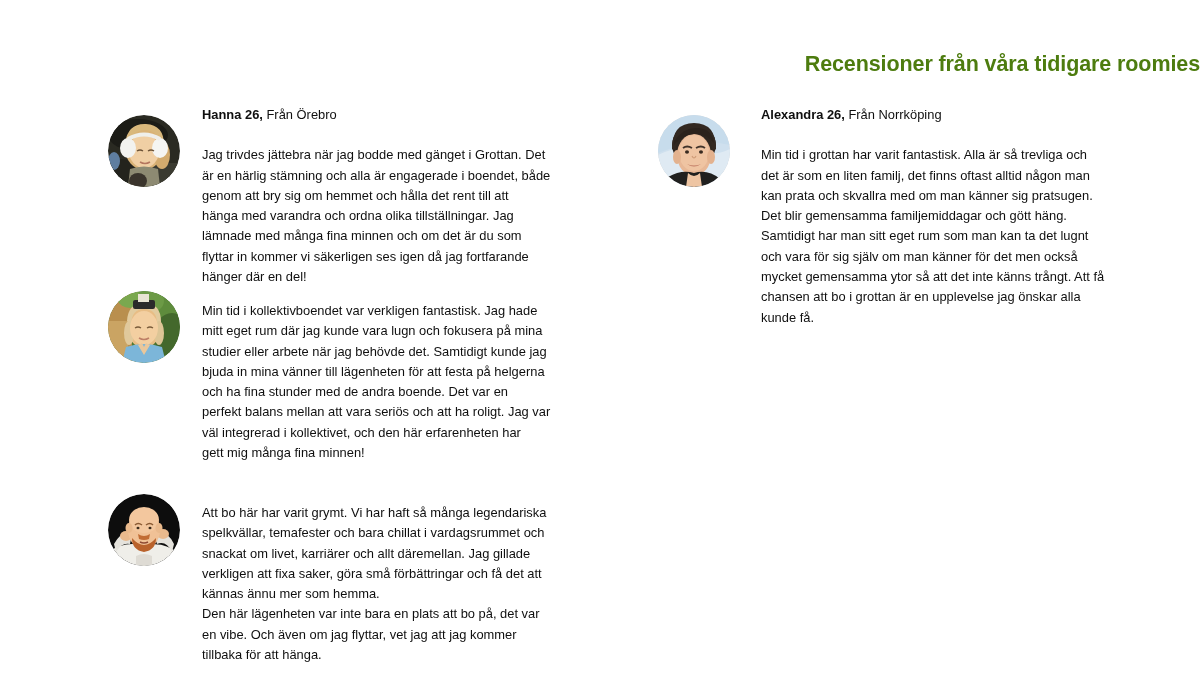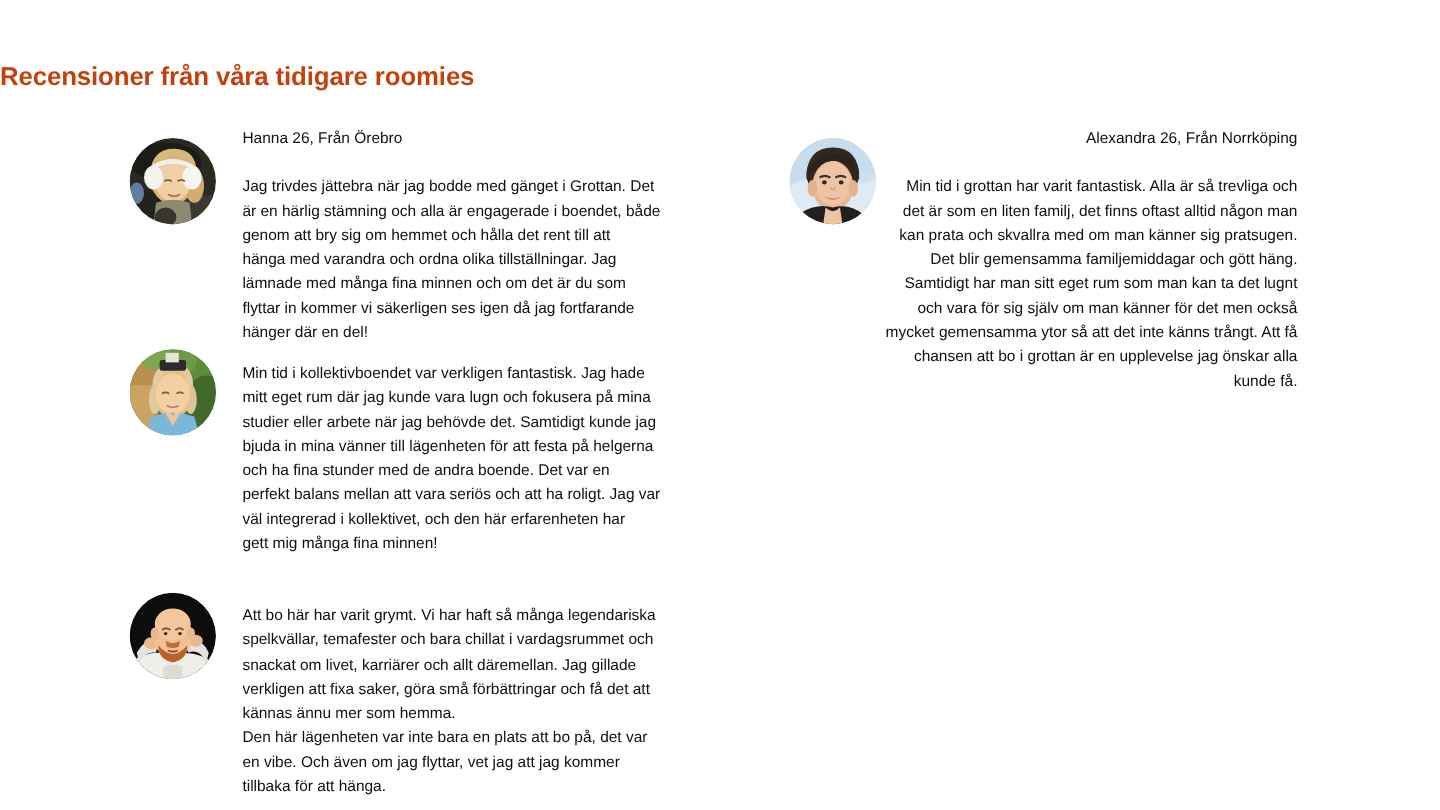--- a/index.html
+++ b/index.html
@@ -15,25 +15,25 @@
     color: #0f0f0f;
     overflow: hidden;
     position: relative;
   }
 
   .page-title {
     position: absolute;
     top: 52px;
     left: 0;
     width: 1200px;
-    text-align: left;
+    text-align: right;
     font-size: 21.5px;
     font-weight: bold;
     letter-spacing: -0.1px;
-    color: #c2410c;
+    color: #4d7c0f;
   }
 
   .columns {
     position: absolute;
     top: 0;
     left: 0;
     width: 1200px;
     height: 675px;
   }
 
@@ -57,29 +57,29 @@
     border-radius: 50%;
     overflow: hidden;
     background: #d8d8d8;
   }
   .avatar svg { display: block; width: 72px; height: 72px; }
 
   .body-col {
     position: absolute;
     left: 94px;
   }
-  .column-right .body-col { left: 80px; text-align: right; }
+  .column-right .body-col { left: 103px; }
 
   .name-line {
     font-size: 12.9px;
     line-height: 20.3px;
     white-space: nowrap;
   }
   .name-line .who {
-    font-weight: normal;
+    font-weight: bold;
     margin-top: 40px;
   }
   .name-line .where {
     font-weight: normal;
   }
 
   .quote {
     font-size: 12.9px;
     line-height: 20.3px;
     white-space: pre-line;

